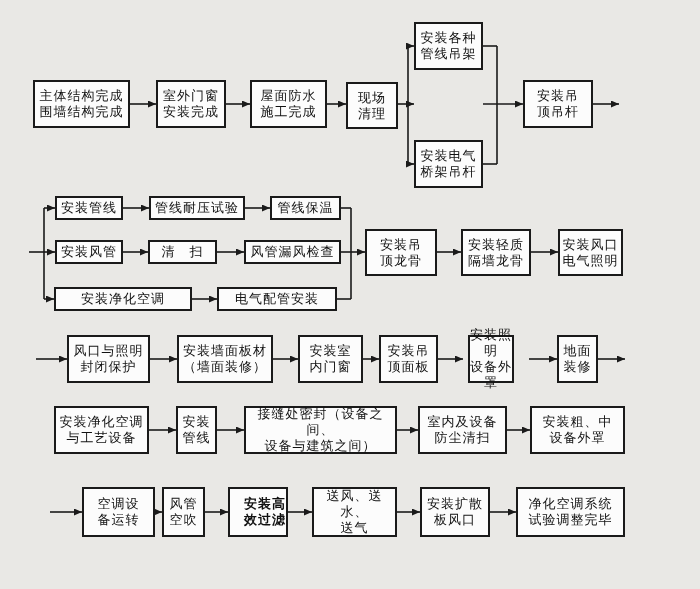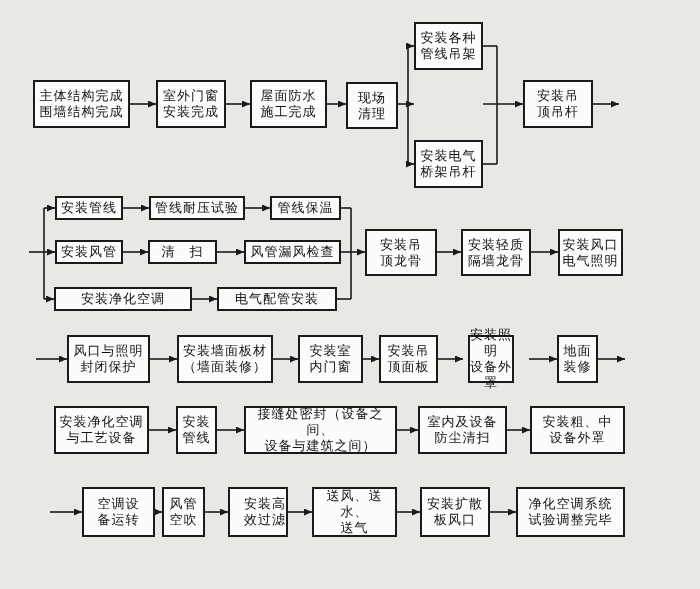--- a/index.html
+++ b/index.html
@@ -12,21 +12,21 @@
   svg.wires { position:absolute; left:0; top:0; }
   .node {
     position:absolute; box-sizing:border-box;
     background:#fcfcfc;
     border:2px solid #1a1a1a;
     color:#111111;
     font-size:13px; line-height:16px; letter-spacing:1px;
     display:flex; align-items:center; justify-content:center;
     text-align:center; white-space:pre-line;
   }
-  .node.bold { font-weight:normal;padding-left:14px; }
+  .node.bold { font-weight:bold;padding-left:14px; }
 </style>
 </head>
 <body>
 
 <div class="canvas">
 
   <svg class="wires" width="700" height="589" viewBox="0 0 700 589">
     <defs>
       <marker id="arw" markerWidth="8" markerHeight="7" refX="8" refY="3.5" orient="auto" markerUnits="userSpaceOnUse">
         <path d="M0,0 L8,3.5 L0,7 Z" fill="#1a1a1a"></path>

